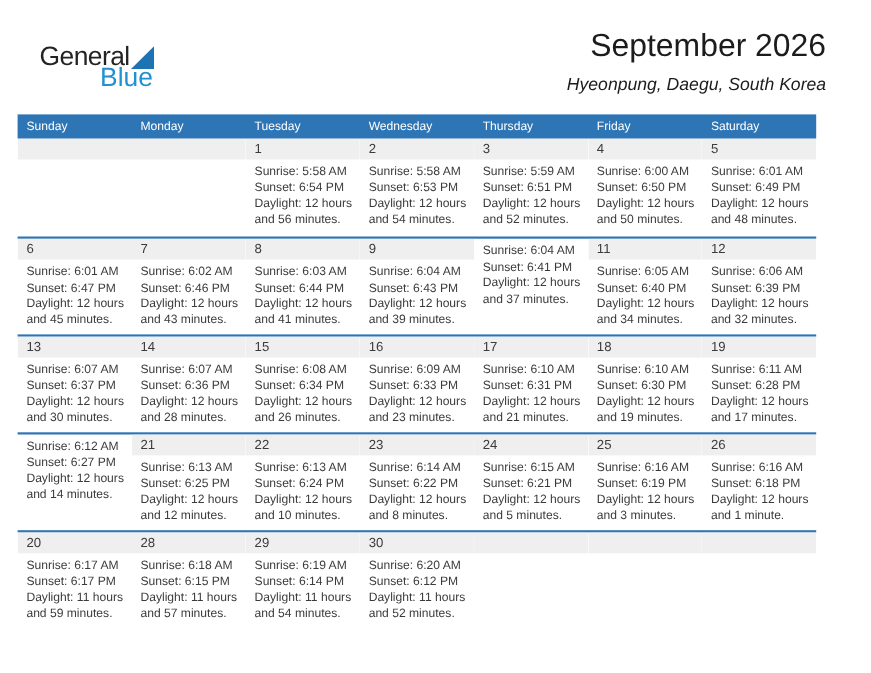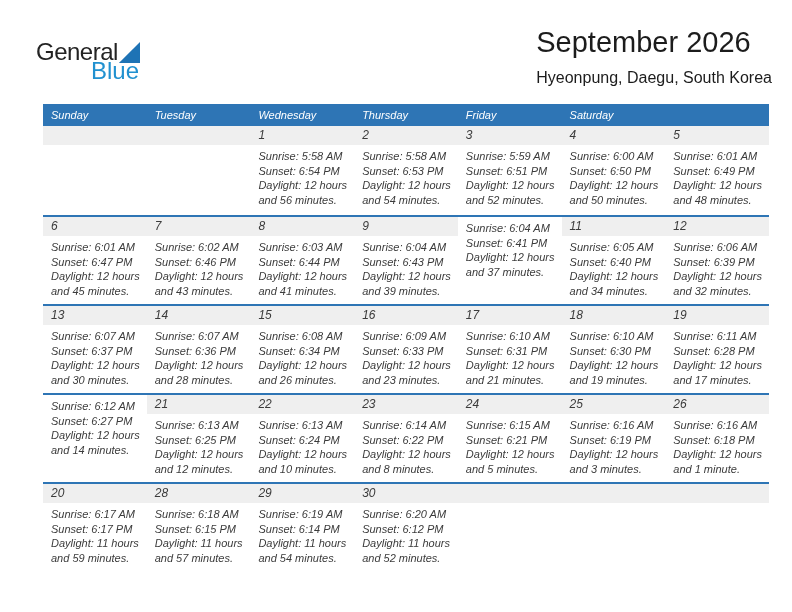--- a/index.html
+++ b/index.html
@@ -8,25 +8,25 @@
     font-family:"Liberation Sans", sans-serif; overflow:hidden;
   }
   
   .logo { position:absolute; left:36px; top:38px; width:104px; }
   .logo-top { display:flex; align-items:flex-end; }
   .logo-general { font-size:24px; color:#232323; letter-spacing:-0.5px;text-align:right; }
   .logo-tri { width:27px; height:21px; background:#1E73B5;
     clip-path:polygon(100% 0, 100% 100%, 0 100%); margin-left:1px; margin-bottom:3px; }
   .logo-blue { font-size:24px; color:#2191D0; text-align:right; margin-top:-9px; padding-right:1px; }
   
-  .titles { position:absolute; right:20px; top:26px; }
+  .titles { position:absolute; right:41px; top:26px; text-align:right; }
   .title { font-size:29px; color:#1c1c1c; }
-  .subtitle { font-size:16px; color:#1c1c1c; margin-top:10px; }
+  .subtitle { font-size:16px; color:#1c1c1c; margin-top:10px;font-style:italic; }
   
-  .calendar { position:absolute; left:43px; top:104px; width:726px;font-style:italic; }
+  .calendar { position:absolute; left:16px; top:104px; width:726px; }
   .weekday-row { display:grid; grid-template-columns:repeat(7,1fr); background:#2E75B5; height:22px; }
   .wd-cell { color:#ffffff; font-size:11px; line-height:22px; padding-left:8px; }
   .week-row { display:grid; grid-template-columns:repeat(7,1fr); height:89px; box-sizing:border-box; }
   .week-row.bordered { border-top:2px solid #2E75B5; }
   .day-cell { overflow:hidden; }
   .day-num { height:19px; background:#EFEFEF; font-size:12px; line-height:19px; padding-left:8px; color:#3b3b3b; }
   .day-body { padding:4px 3px 0 8px; font-size:11px; line-height:14.5px; color:#3b3b3b; }
 </style>
 </head>
 <body>
@@ -42,20 +42,21 @@
   </div>
 
   <div class="titles">
     <div class="title">September 2026</div>
     <div class="subtitle">Hyeonpung, Daegu, South Korea</div>
   </div>
 
   <div class="calendar">
     <div class="weekday-row">
         <div class="wd-cell">Sunday</div>
+        <div class="wd-cell">Monday</div>
         <div class="wd-cell">Tuesday</div>
         <div class="wd-cell">Wednesday</div>
         <div class="wd-cell">Thursday</div>
         <div class="wd-cell">Friday</div>
         <div class="wd-cell">Saturday</div>
       </div>
     <div>
         <div class="week-row">
           <div class="day-cell">
             <div class="day-num"></div>

